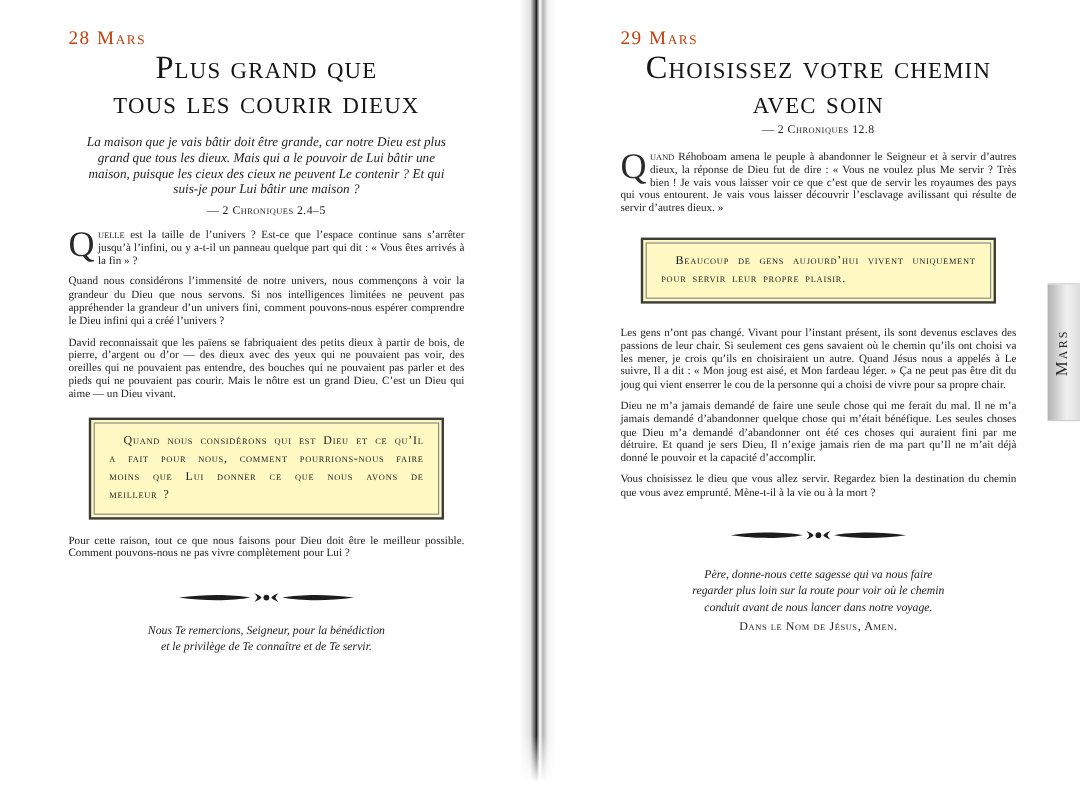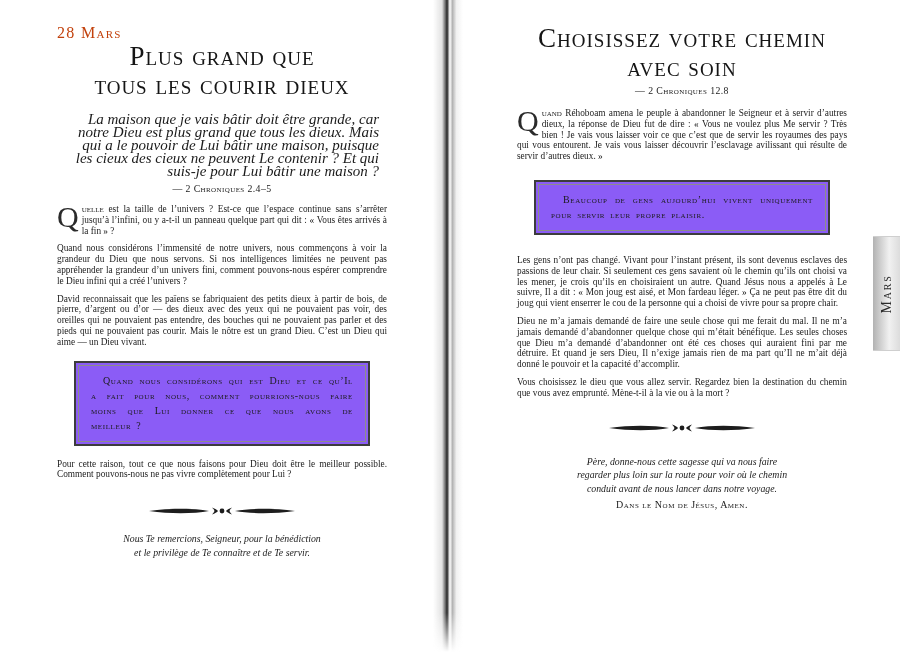--- a/index.html
+++ b/index.html
@@ -13,40 +13,40 @@
   .page-right { left:517px; }
 
   .date {
     font-variant:small-caps; font-size:16px; letter-spacing:1.3px; color:#c2410c;
   }
   .title {
     text-align:center; font-variant:small-caps; font-weight:400;
     font-size:27px; line-height:29px; letter-spacing:1px; color:#151515;
   }
   .epigraph {
-    margin:13px auto 5px; width:314px; text-align:right;
-    font-style:italic; font-size:15px; line-height:13px;
+    margin:13px auto 5px; width:314px; text-align:center;
+    font-style:italic; font-size:11px; line-height:13px;
   }
   .epigraph-narrow { width:280px; margin-top:17px; }
   .attribution {
     text-align:center; font-variant:small-caps; font-size:9.8px;
     margin-top:3px; letter-spacing:0.4px;
   }
   .body-par {
     text-align:justify; font-size:9.3px; line-height:10.8px; margin:7px 0 0 0;
   }
   .first-par { margin-top:10px; }
   .dropcap {
     float:left; font-size:30px; line-height:22px; padding:2px 3px 0 0; color:#2a2a2a;
   }
   .lead { font-variant:small-caps; }
 
   .callout {
     width:296px; margin:13px auto 0; border:2px solid #3c3c3c; padding:2px;
-    background:#8b5cf6; box-sizing:border-box;
+    background:#fef9c3; box-sizing:border-box;
   }
   .callout-right { margin-top:18px; }
   .callout-inner {
     border:1px solid #8c8c8c; padding:7px 12px 8px;
     font-variant:small-caps; font-size:10px; line-height:15px;
     text-align:justify; text-indent:12px; letter-spacing:0.6px; word-spacing:2px;
   }
 
   .divider { display:block; margin:24px auto 0; }
   .divider-right { margin-top:22px; }
@@ -122,20 +122,21 @@
 
   <div class="prayer">
     <div>Nous Te remercions, Seigneur, pour la bénédiction</div>
     <div>et le privilège de Te connaître et de Te servir.</div>
   </div>
 </div>
 
 <div class="gutter"></div>
 
 <div class="page page-right">
+  <div class="date">29 Mars</div>
   <div class="title">
     <div>Choisissez votre chemin</div>
     <div>avec soin</div>
   </div>
   <div class="attribution">— 2 Chroniques 12.8</div>
 
   <div class="body-par mt12">
     <span class="dropcap">Q</span><span class="lead">uand</span><span> Réhoboam amena le peuple à abandonner le Seigneur et à servir d’autres dieux, la réponse de Dieu fut de dire&nbsp;: «&nbsp;Vous ne voulez plus Me servir&nbsp;? Très bien&nbsp;! Je vais vous laisser voir ce que c’est que de servir les royaumes des pays qui vous entourent. Je vais vous laisser découvrir l’esclavage avilissant qui résulte de servir d’autres dieux.&nbsp;»</span>
   </div>
 

